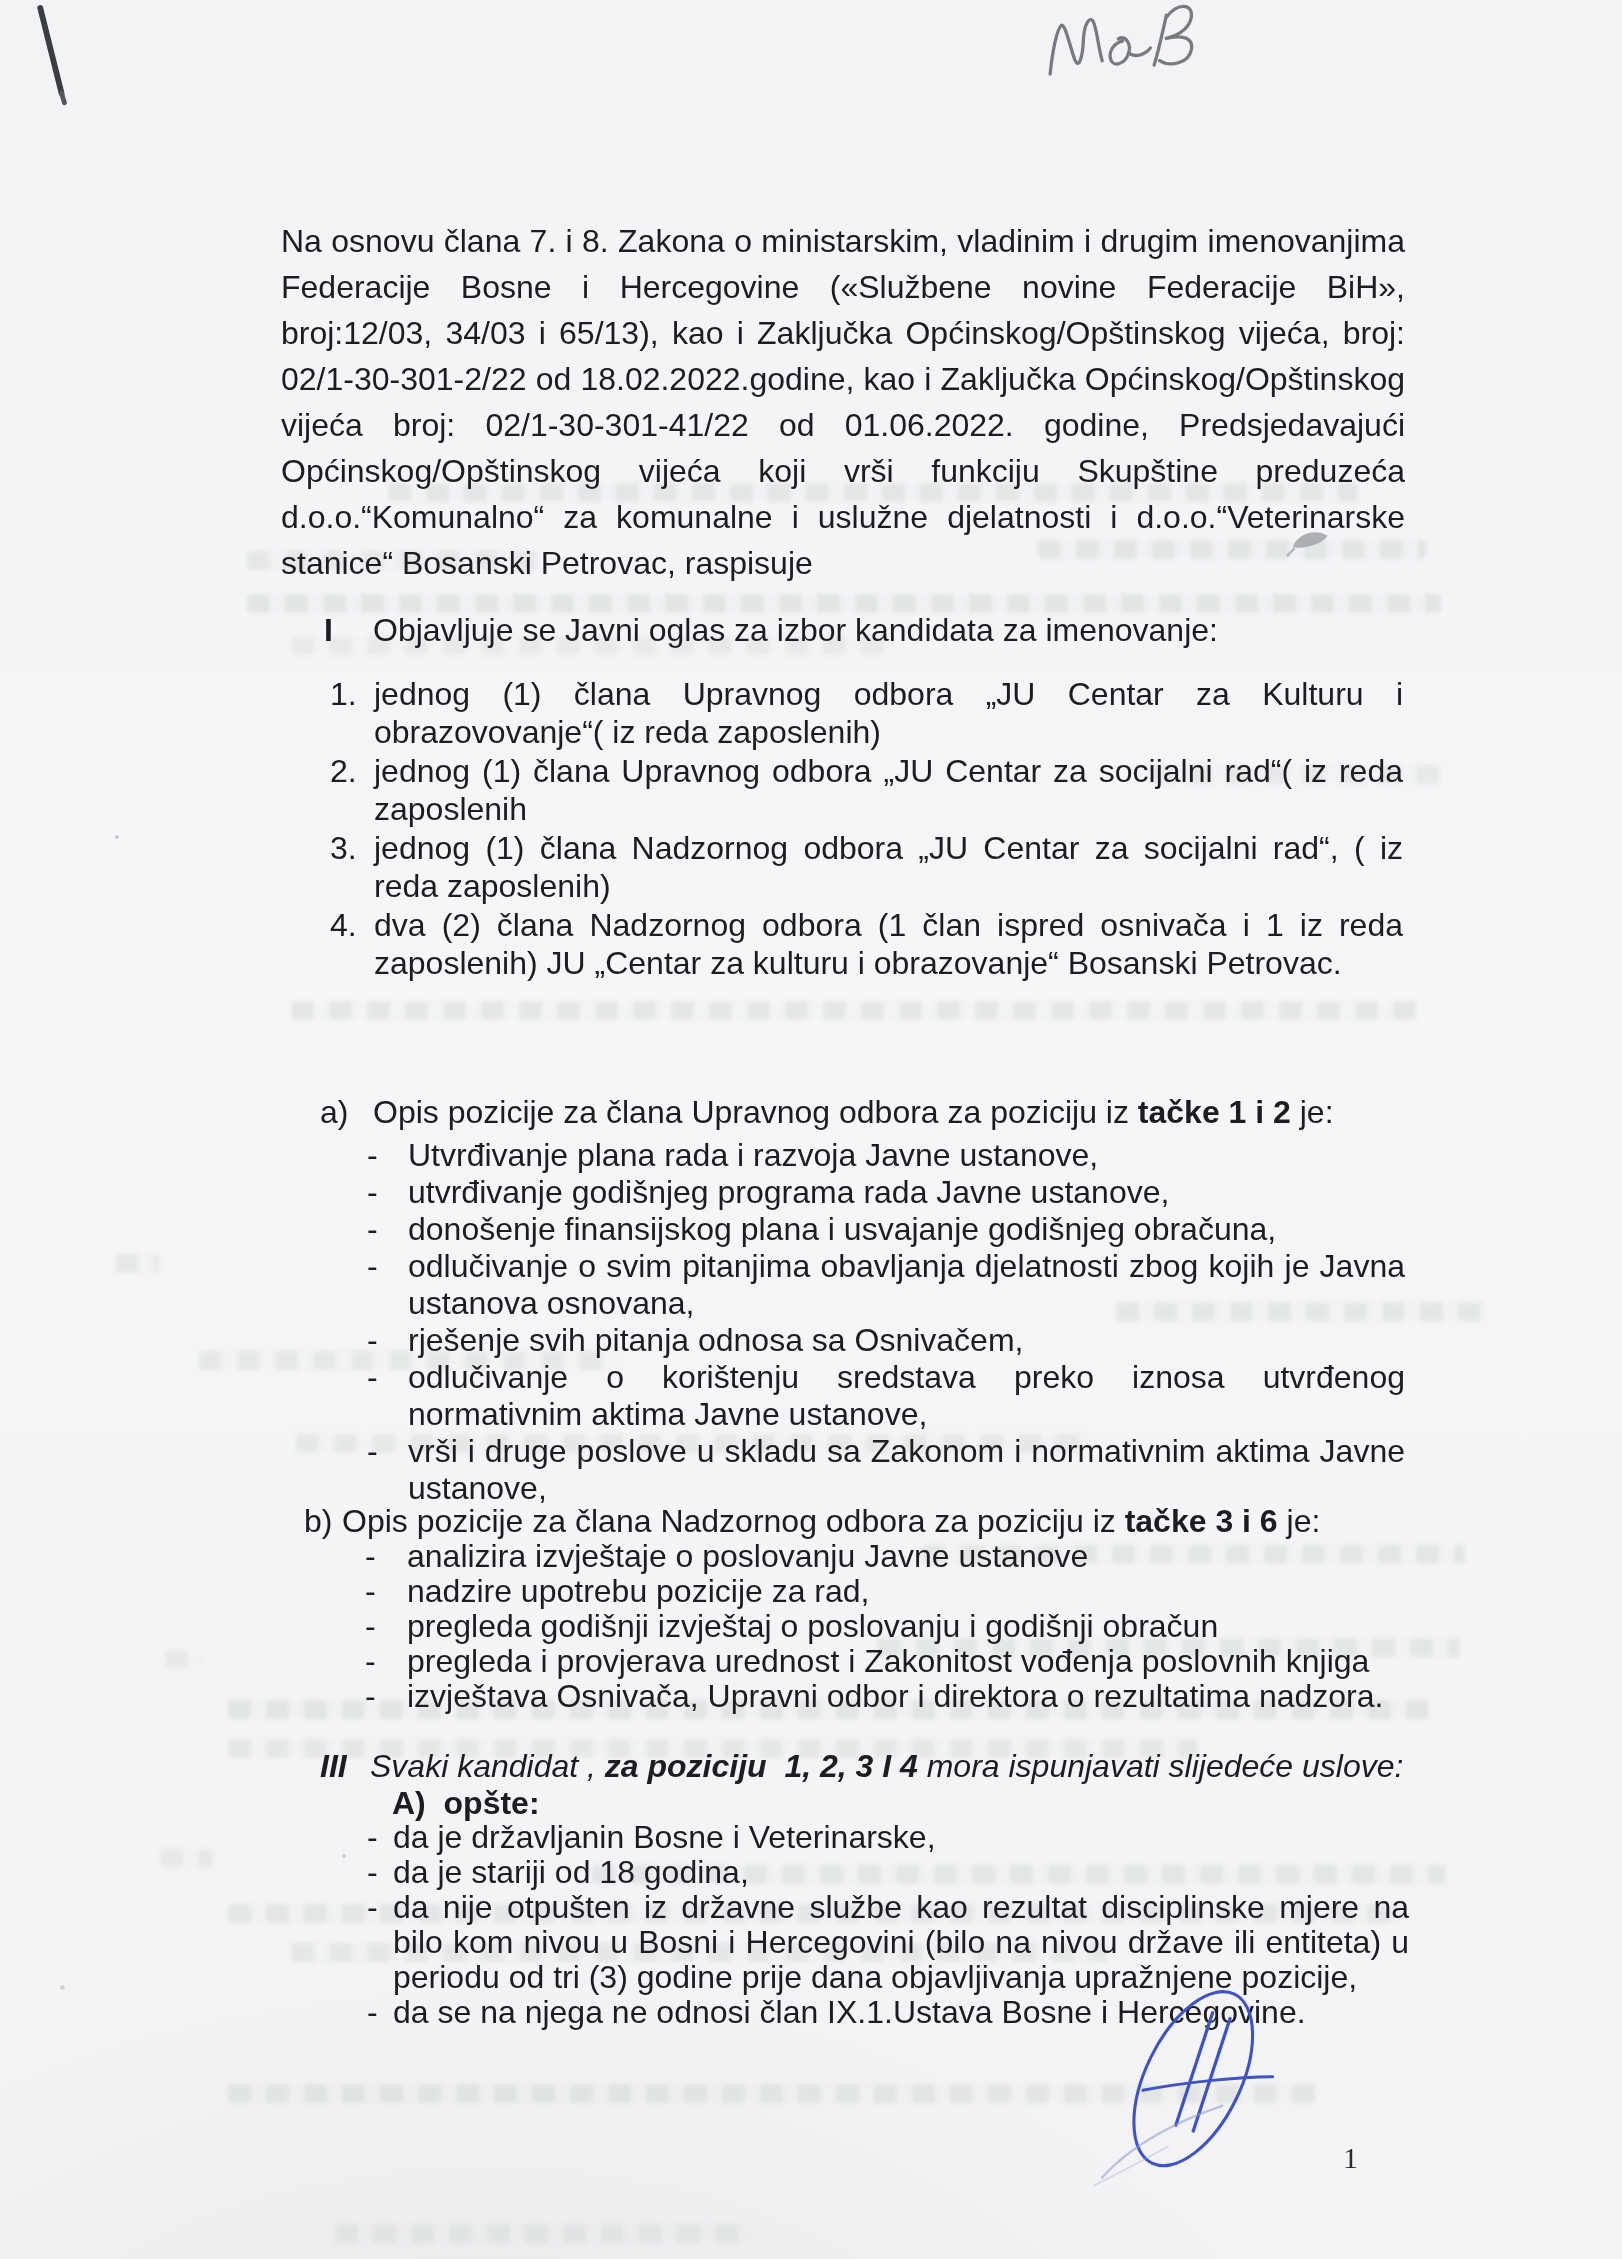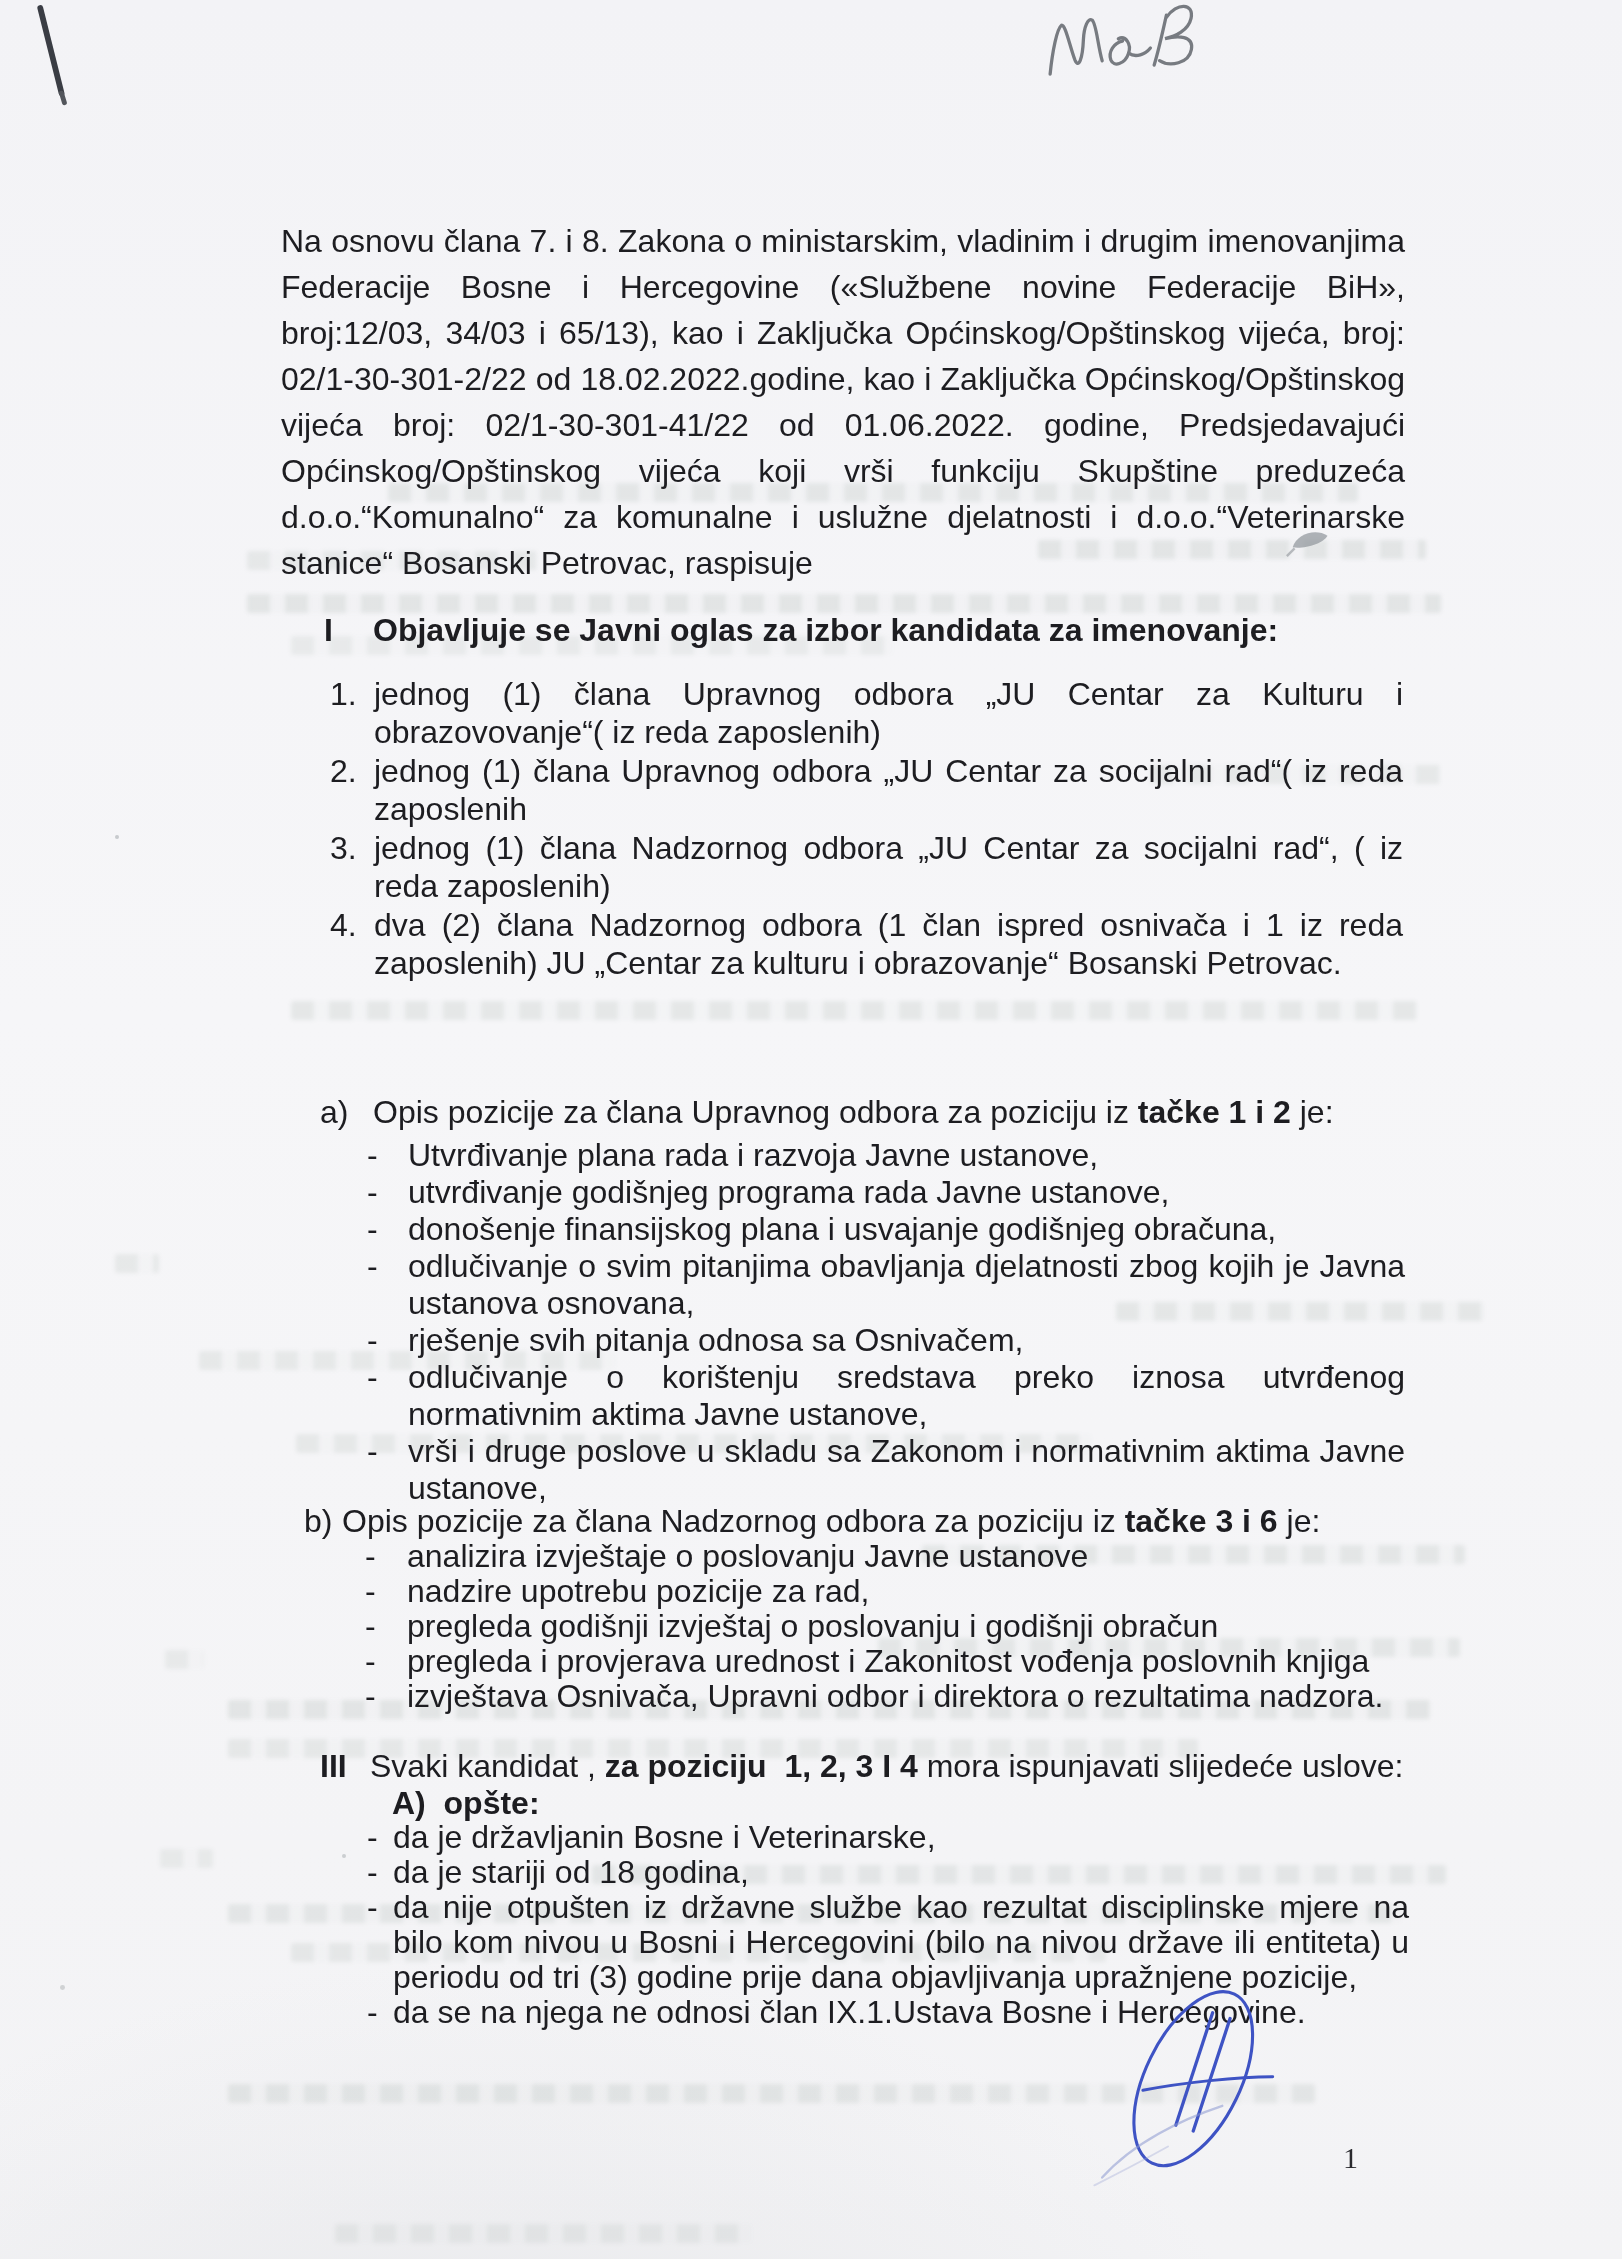--- a/index.html
+++ b/index.html
@@ -19,23 +19,23 @@
     position:absolute;left:281px;top:186px;width:1124px;
     font-size:32px;line-height:46px;text-align:justify;
   }
   .doc-title{
     position:absolute;left:540px;top:536px;
     font-size:39px;font-weight:700;letter-spacing:2.9px;white-space:pre;
   }
   .row{position:absolute;display:grid;font-size:32px;line-height:43px;}
   .row .lbl{font-weight:700;}
   .sec-I{left:324px;top:609px;width:1106px;grid-template-columns:49px 1fr;}
-  .sec-I .txt{font-weight:700;}
+  .sec-I .txt{font-weight:400;}
   .sec-II{left:324px;top:1021px;width:1106px;grid-template-columns:49px 1fr;}
-  .sec-III{left:320px;top:1745px;width:1126px;grid-template-columns:50px 1fr;}
+  .sec-III{left:320px;top:1745px;width:1126px;grid-template-columns:50px 1fr;font-style:italic;}
   .h-a{left:320px;top:1091px;width:1116px;grid-template-columns:53px 1fr;}
   .h-a .lbl, .h-b .lbl{font-weight:400;}
   .h-b{left:304px;top:1500px;width:1126px;grid-template-columns:38px 1fr;}
   .h-A{position:absolute;left:392px;top:1785px;font-size:32px;font-weight:700;white-space:pre;}
   ol.items{
     position:absolute;left:330px;top:675px;width:1073px;margin:0;padding:0;list-style:none;
     font-size:32px;line-height:38px;
   }
   ol.items li{display:grid;grid-template-columns:44px 1fr;margin-bottom:1px;}
   ol.items .itxt{text-align:justify;}

